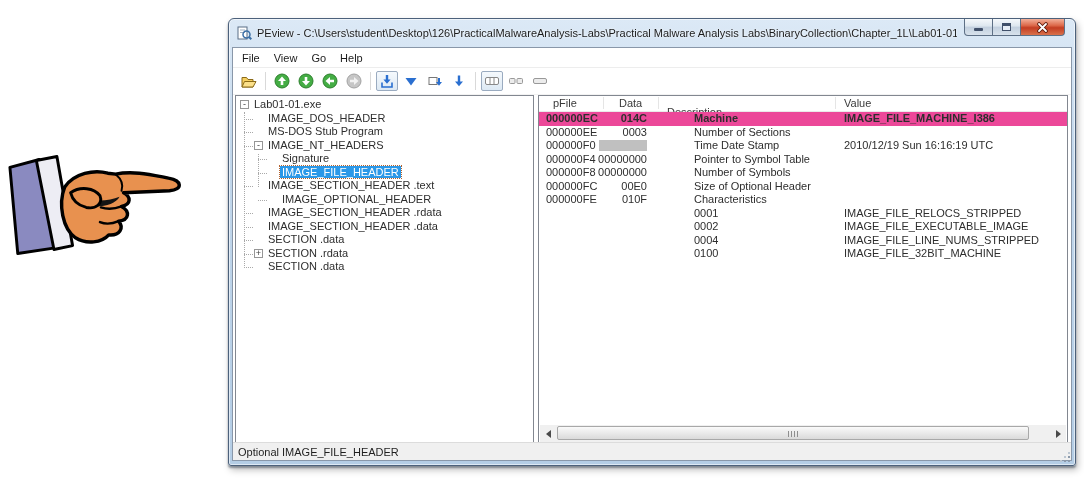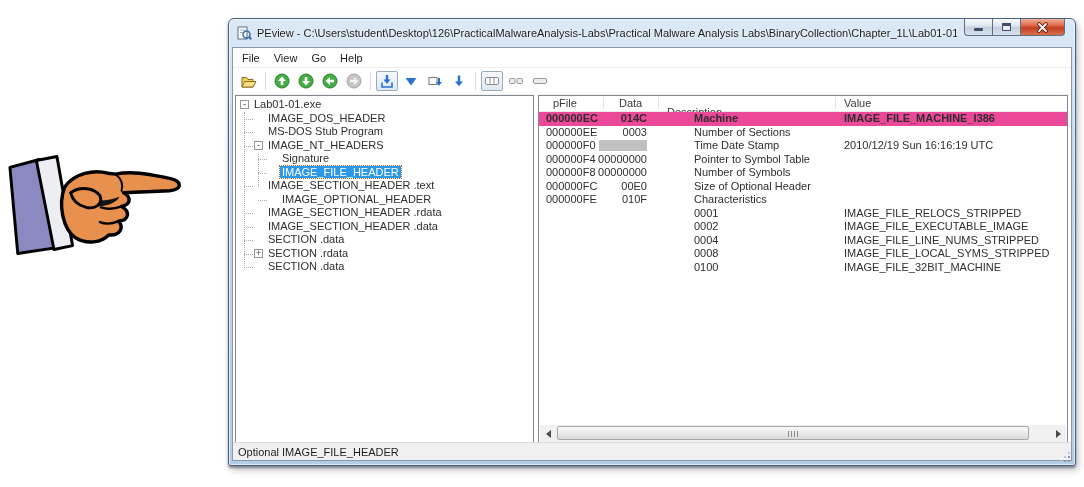--- a/index.html
+++ b/index.html
@@ -329,24 +329,20 @@
         </div>
         <div class="drow">
           <span class="c3">0002</span>
           <span class="c4">IMAGE_FILE_EXECUTABLE_IMAGE</span>
         </div>
         <div class="drow">
           <span class="c3">0004</span>
           <span class="c4">IMAGE_FILE_LINE_NUMS_STRIPPED</span>
         </div>
         <div class="drow">
-          <span class="c3">0008</span>
-          <span class="c4">IMAGE_FILE_LOCAL_SYMS_STRIPPED</span>
-        </div>
-        <div class="drow">
           <span class="c3">0100</span>
           <span class="c4">IMAGE_FILE_32BIT_MACHINE</span>
         </div>
       </div>
 
       <div class="hscroll">
         <div class="sarr sarr-left">
           <div class="tri-left"></div>
         </div>
         <div class="sthumb">

